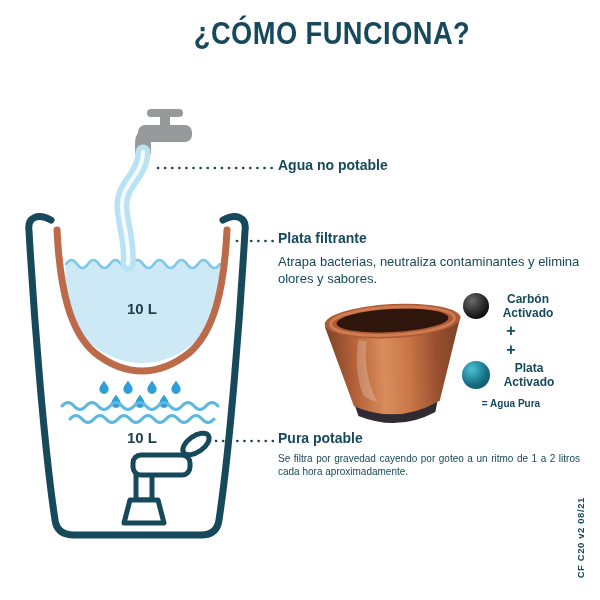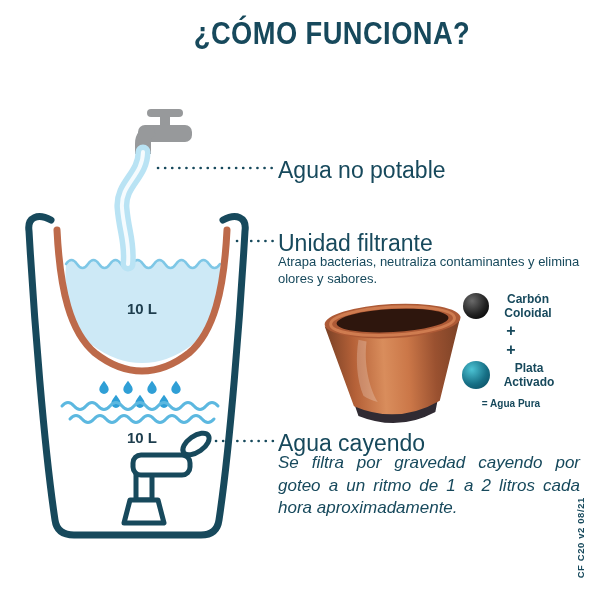--- a/index.html
+++ b/index.html
@@ -15,23 +15,23 @@
   body{
     width:600px;height:600px;background:#ffffff;position:relative;overflow:hidden;
     font-family:"Liberation Sans", sans-serif;color:var(--navy);
   }
   .title-wrap{position:absolute;top:16px;left:11px;width:100%;text-align:center;padding-left:21px;}
   .title-wrap span{
     display:inline-block;font-weight:bold;font-size:31px;letter-spacing:.5px;
     color:var(--navy);transform:scaleX(.88);white-space:nowrap;
   }
   .main-svg{position:absolute;left:0;top:92px;}
-  .callout-title{position:absolute;font-weight:normal;font-size:23px;color:var(--navy);white-space:nowrap;}
+  .callout-title{position:absolute;font-weight:bold;font-size:14px;color:var(--navy);white-space:nowrap;}
   .callout-desc{position:absolute;font-size:13px;line-height:1.33;color:var(--navy);width:302px;}
-  .callout-desc.justify{text-align:justify;font-size:17px;font-style:italic;}
+  .callout-desc.justify{text-align:justify;font-size:10px;}
   #c-nopotable{left:278px;top:157px;}
   #c-filtrante{left:278px;top:230px;}
   #c-filtrante-desc{left:278px;top:253px;}
   #c-potable{left:278px;top:430px;}
   #c-potable-desc{left:278px;top:452px;}
   .pot-svg{position:absolute;left:320px;top:298px;transform:rotate(-3deg);}
   .ingredients{
     position:absolute;left:446px;top:292px;width:130px;
     display:flex;flex-direction:column;align-items:center;gap:3px;
   }
@@ -111,24 +111,24 @@
 
   <g stroke="#17495c" stroke-width="2.6" stroke-linecap="round" stroke-dasharray="0.1 7">
     <path d="M158 76 H276"></path>
     <path d="M237 149 H276"></path>
     <path d="M216 349 H276"></path>
   </g>
 </svg>
 
 <div class="callout-title" id="c-nopotable">Agua no potable</div>
 
-<div class="callout-title" id="c-filtrante">Unidad filtrante</div>
+<div class="callout-title" id="c-filtrante">Plata filtrante</div>
 <div class="callout-desc" id="c-filtrante-desc">Atrapa bacterias, neutraliza contaminantes y elimina olores y sabores.</div>
 
-<div class="callout-title" id="c-potable">Agua cayendo</div>
+<div class="callout-title" id="c-potable">Pura potable</div>
 <div class="callout-desc justify" id="c-potable-desc">Se filtra por gravedad cayendo por goteo a un ritmo de 1 a 2 litros cada hora aproximadamente.</div>
 
 <svg class="pot-svg" width="150" height="140" viewBox="0 0 150 140">
   <defs>
     <linearGradient id="potGrad" x1="0" y1="0" x2="1" y2="0">
       <stop offset="0" stop-color="#7a4126"></stop>
       <stop offset=".2" stop-color="#b56138"></stop>
       <stop offset=".42" stop-color="#d98d5c"></stop>
       <stop offset=".6" stop-color="#cb7748"></stop>
       <stop offset=".8" stop-color="#9a5130"></stop>
@@ -139,21 +139,21 @@
   <path d="M7 25 Q75 44 143 22 L118 105 Q75 127 32 106 Z" fill="url(#potGrad)"></path>
   <ellipse cx="75" cy="23" rx="68" ry="17" fill="#ad5a36"></ellipse>
   <ellipse cx="75" cy="23" rx="62" ry="14" fill="none" stroke="#cf7c50" stroke-width="3"></ellipse>
   <ellipse cx="75" cy="22.5" rx="56" ry="11.5" fill="#2e160d"></ellipse>
   <path d="M48 42 C44 64 48 88 56 103 C50 101 46 99 42 96 C36 80 36 58 40 40 Z" fill="rgba(255,255,255,0.22)"></path>
 </svg>
 
 <div class="ingredients">
   <div class="ing-row">
     <span class="dot carbon"></span>
-    <span class="ing-label">Carbón Coloidal</span>
+    <span class="ing-label">Carbón Activado</span>
   </div>
   <div class="plus">+</div>
   <div class="plus">+</div>
   <div class="ing-row">
     <span class="dot silver"></span>
     <span class="ing-label">Plata Activado</span>
   </div>
   <div class="result">= Agua Pura</div>
 </div>
 

